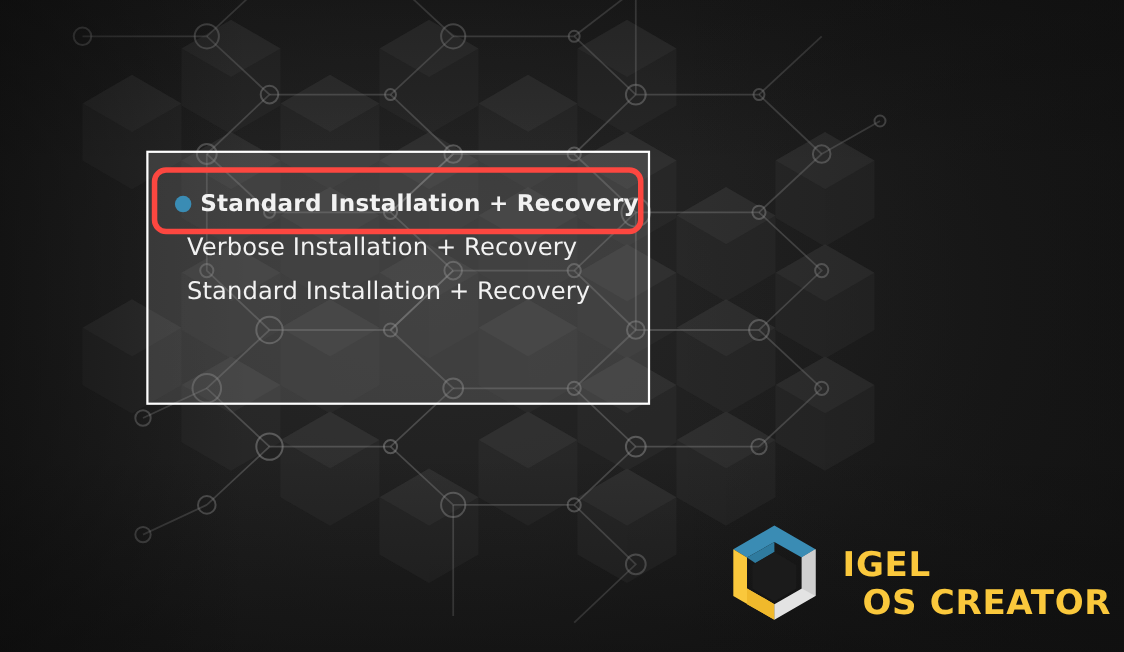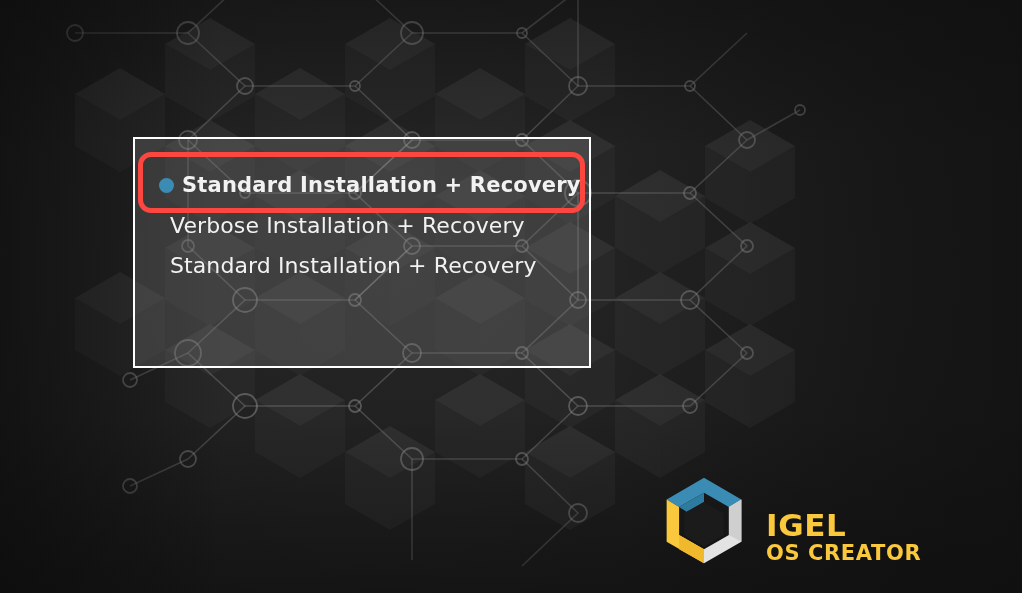--- a/index.html
+++ b/index.html
@@ -111,21 +111,22 @@
     margin-left: 20px;
     line-height: 1.08;
   }
   #logo-text .line {
     color: #fac83c;
     font-weight: bold;
     font-size: 31px;
     letter-spacing: 0.6px;
   }
   #logo-text .line.l2 {
-    font-size: 21px;
+    font-size: 31px;
+    margin-left: 18px;
   }
 </style>
 </head>
 <body>
 
 <div id="screen">
 
   <div id="bg-base"></div>
 
   <svg id="bg-blocks" width="1022" height="593" viewBox="0 0 1022 593">

